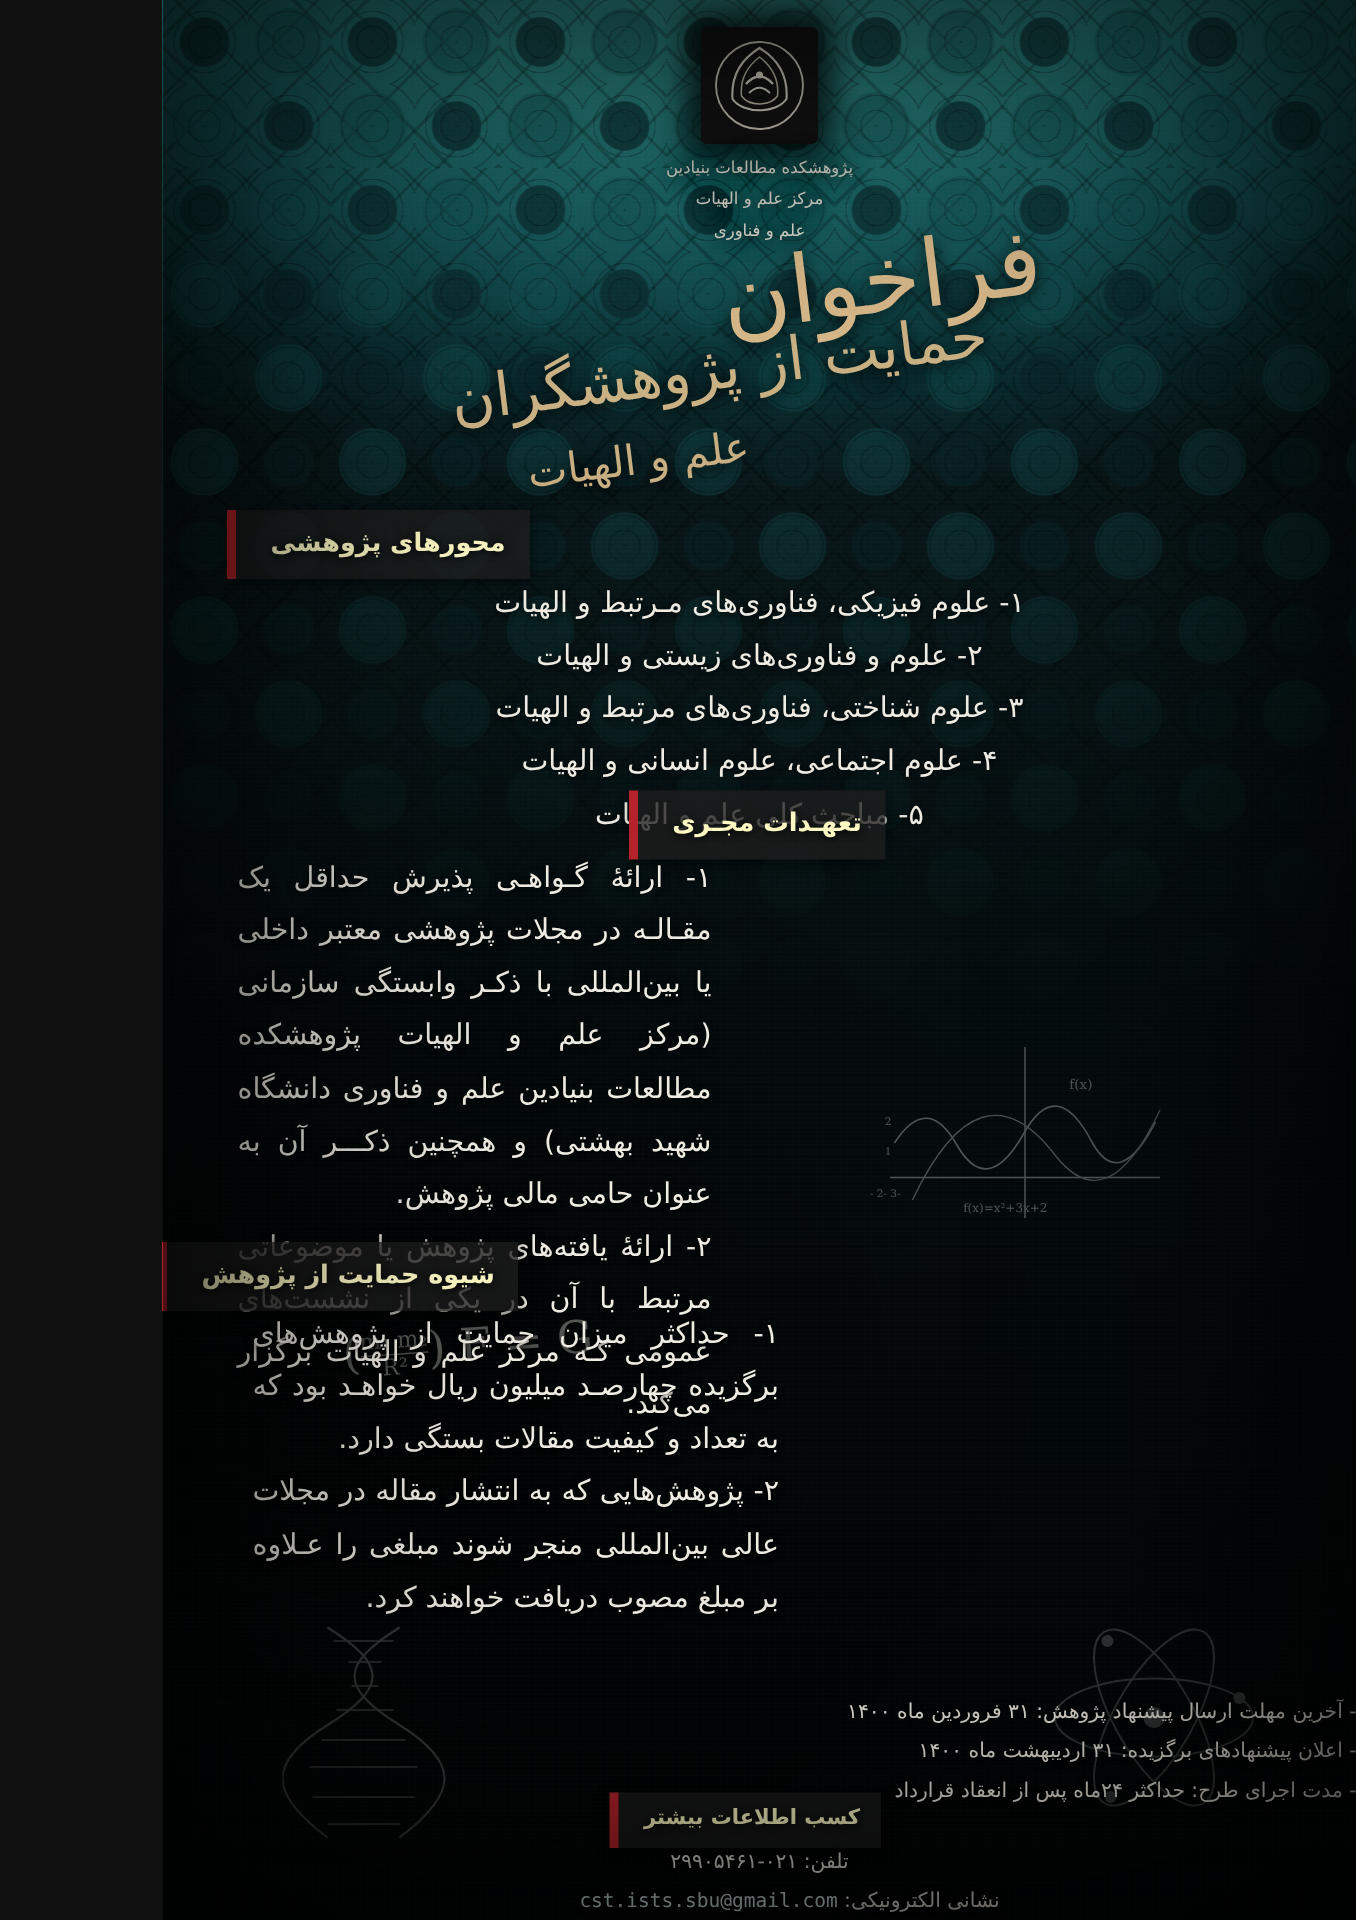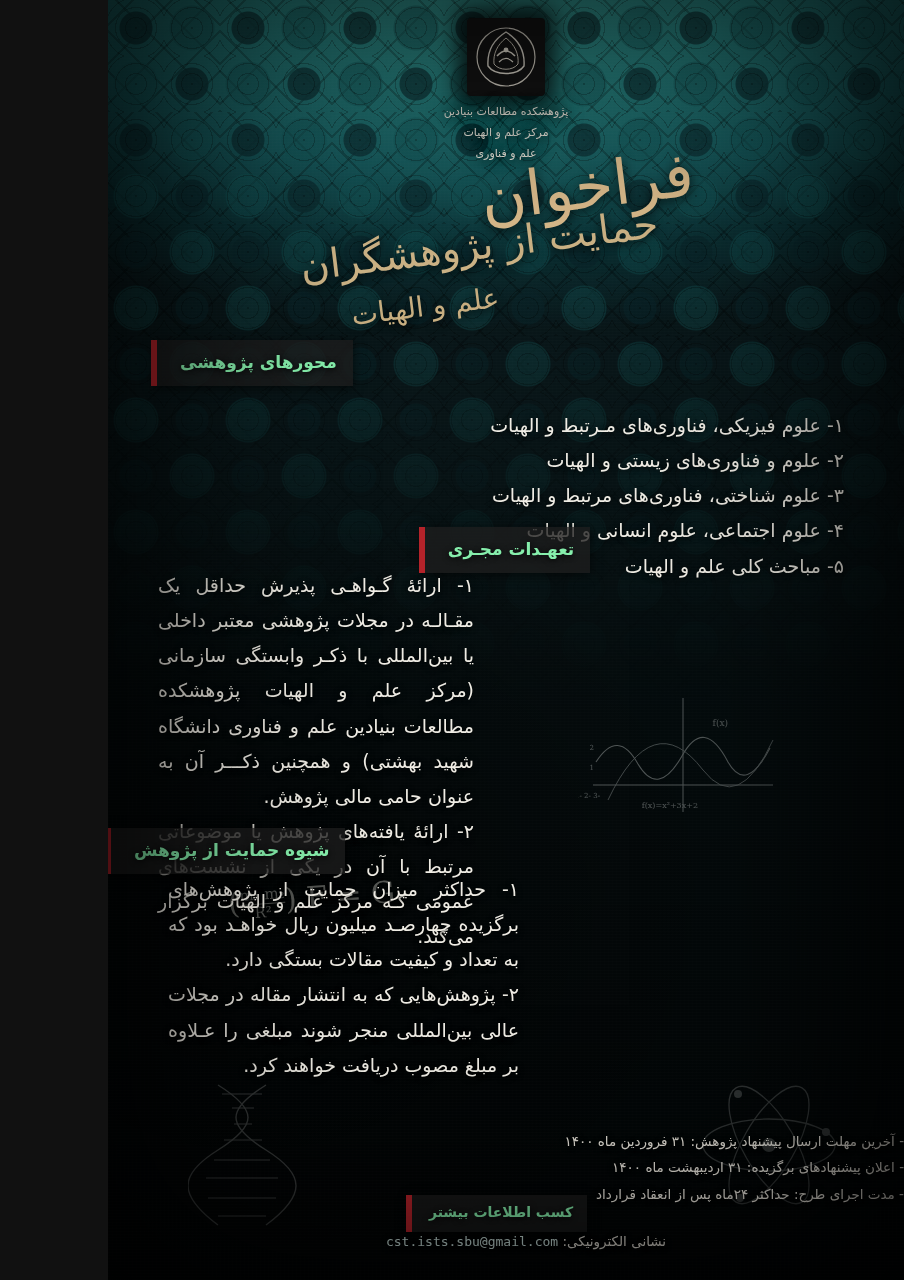--- a/index.html
+++ b/index.html
@@ -136,21 +136,21 @@
     transform: rotate(-7deg);
     text-shadow: 0 2px 10px rgba(0,0,0,.85);
     white-space: nowrap;
   }
 
   
   .section-head {
     position: relative;
     display: inline-block;
     background: rgba(30,30,30,.78);
-    color: #86efac;
+    color: #fef9c3;
     font-size: 17px;
     font-weight: bold;
     padding: 7px 16px 8px 26px;
     box-shadow: 0 2px 10px rgba(0,0,0,.6);
   }
   .section-head::after {
     content: "";
     position: absolute;
     left: -3px; top: 0; bottom: 0;
     width: 6px;
@@ -232,21 +232,21 @@
     <span>(</span><span class="frac">
       <span class="num">m₁ m₂</span>
       <span class="den">R²</span>
     </span><span>)</span>
   </div>
 
   <div class="block head-row" style="top:340px; right:0; left:0; text-align:left; padding-left:46px;">
     <span class="section-head">محورهای پژوهشی</span>
   </div>
 
-  <div class="block" style="top:385px; right:60px; left:60px; text-align:right;margin-top:23px;">
+  <div class="block" style="top:385px; right:60px; left:60px; text-align:center;">
     <div class="list-line">۱- علوم فیزیکی، فناوری‌های مـرتبط و الهیات</div>
     <div class="list-line">۲- علوم و فناوری‌های زیستی و الهیات</div>
     <div class="list-line">۳- علوم شناختی، فناوری‌های مرتبط و الهیات</div>
     <div class="list-line">۴- علوم اجتماعی، علوم انسانی و الهیات</div>
     <div class="list-line">۵- مباحث کلی علم و الهیات</div>
   </div>
 
   <div class="block" style="top:527px; right:0; left:0; text-align:center; ">
     <span class="section-head">تعهـدات مجـری</span>
   </div>
@@ -270,20 +270,24 @@
     <div class="footer-line">- آخرین مهلت ارسال پیشنهاد پژوهش: ۳۱ فروردین ماه ۱۴۰۰</div>
     <div class="footer-line">- اعلان پیشنهادهای برگزیده: ۳۱ اردیبهشت ماه ۱۴۰۰</div>
     <div class="footer-line">- مدت اجرای طرح: حداکثر ۲۴ماه پس از انعقاد قرارداد</div>
   </div>
 
   <div class="block footer-blk" style="top:1195px; right:16px; left:0;">
     <span class="section-head" style="font-size:14px; padding:5px 14px 6px 20px;">کسب اطلاعات بیشتر</span>
   </div>
 
   <div class="block footer-blk" style="top:1228px; right:0; left:0;">
+    <div class="footer-line">
+      <span>تلفن:</span>
+      <span>۰۲۱-۲۹۹۰۵۴۶۱</span>
+    </div>
     <div class="footer-line">
       <span>نشانی الکترونیکی:</span>
       <span class="mail">cst.ists.sbu@gmail.com</span>
     </div>
 
   </div>
 
   <div class="doodle doodle-dna">
     <svg width="110" height="150" viewBox="0 0 110 150" aria-hidden="true">
       <path d="M30 5 C70 30 70 45 30 70 C-10 95 -10 115 30 145" fill="none" stroke="#e0e4e2" stroke-width="1.4"></path>

